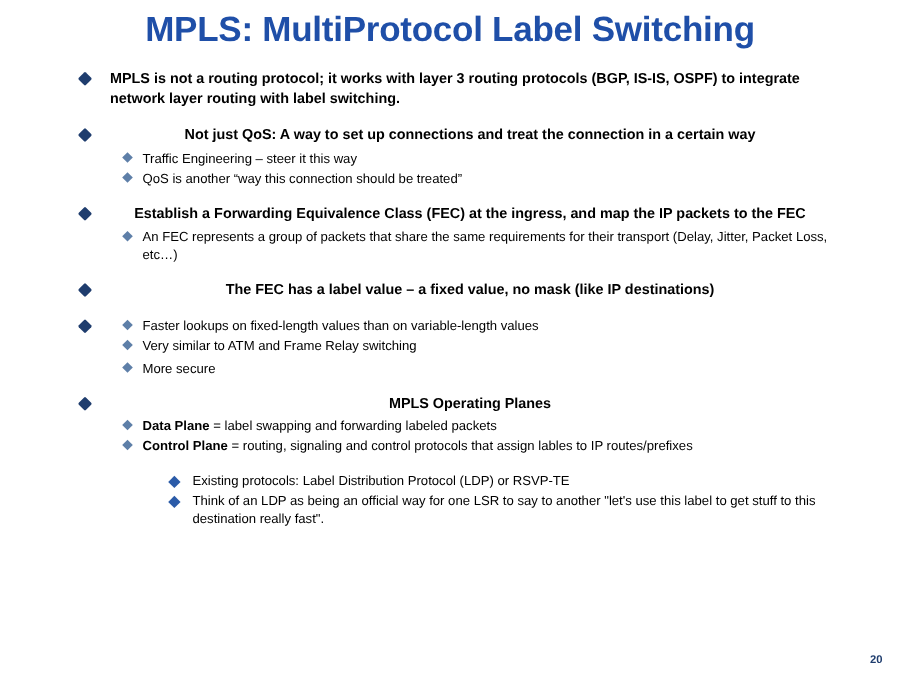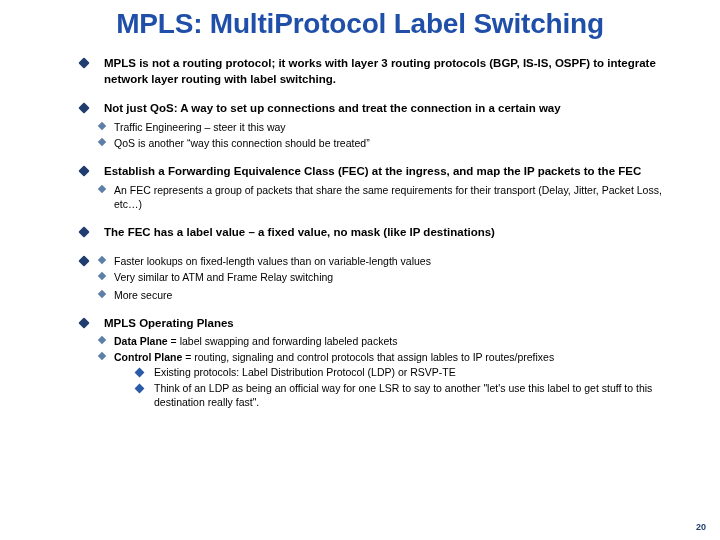--- a/index.html
+++ b/index.html
@@ -52,21 +52,20 @@
   }
 
   
   .lvl1 {
     padding-left: 88px;
     padding-right: 56px;
     font-size: 11.5px;
     font-weight: bold;
     line-height: 1.36;
     margin-top: 10px;
-    margin-left: 16px;
   }
   .lvl1:first-child { margin-top: 0; }
   .lvl1 > .bullet {
     position: absolute;
     left: 64px;
     top: 3px;
     width: 8px;
     height: 8px;
     background: #1F3D6E;
     transform: rotate(45deg);
@@ -92,33 +91,33 @@
     transform: rotate(45deg);
   }
 
   
   .lvl3 {
     padding-left: 154px;
     padding-right: 56px;
     font-size: 10.5px;
     font-weight: normal;
     line-height: 1.32;
-    margin-top: 2px;
+    margin-top: 15px;
   }
   .lvl3 > .bullet {
     position: absolute;
     left: 136px;
     top: 3px;
     width: 7px;
     height: 7px;
     background: #2B5BA8;
     transform: rotate(45deg);
   }
 
-  .group-gap { margin-top: 14px; }
+  .group-gap { margin-top: 14px; text-align: center; }
   .tight { margin-top: 2px; }
 
   .lead { font-weight: bold; text-align: center; }
 
   
   .page-number {
     position: absolute;
     right: 14px;
     bottom: 8px;
     font-size: 9px;

